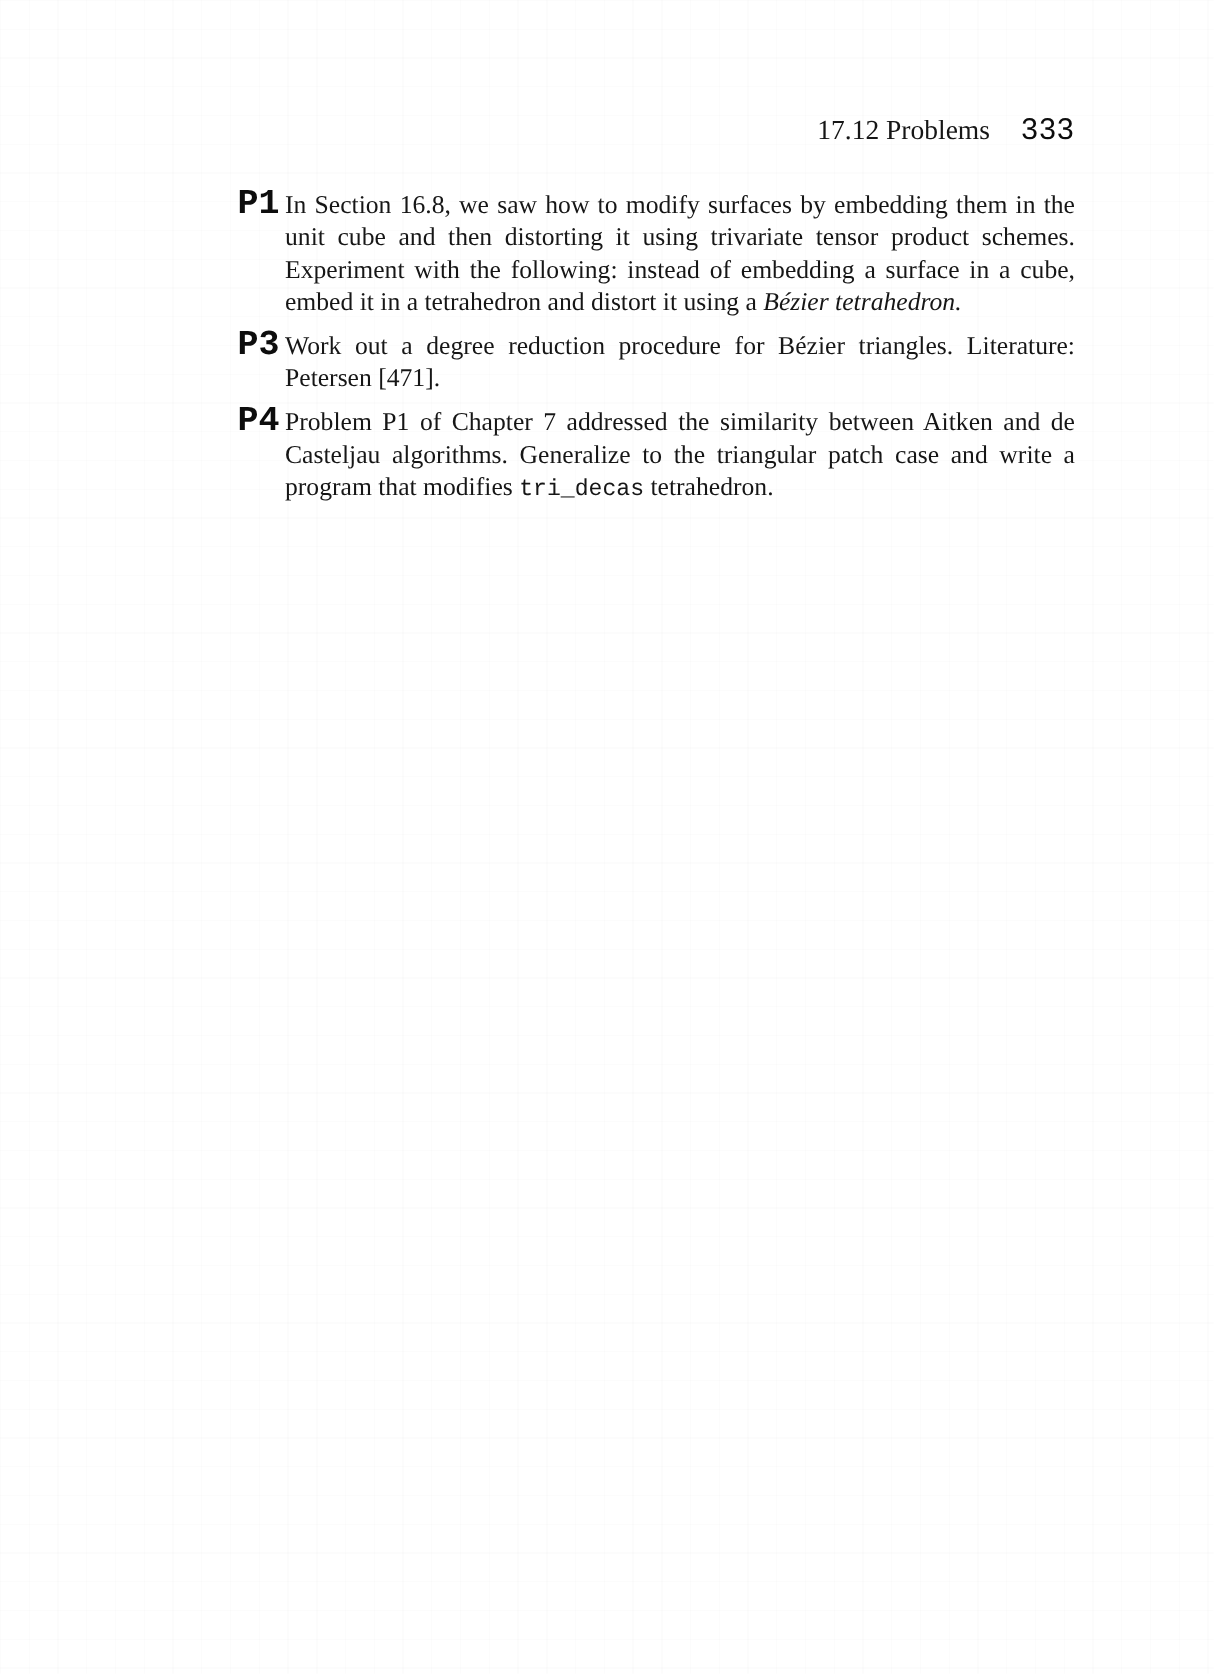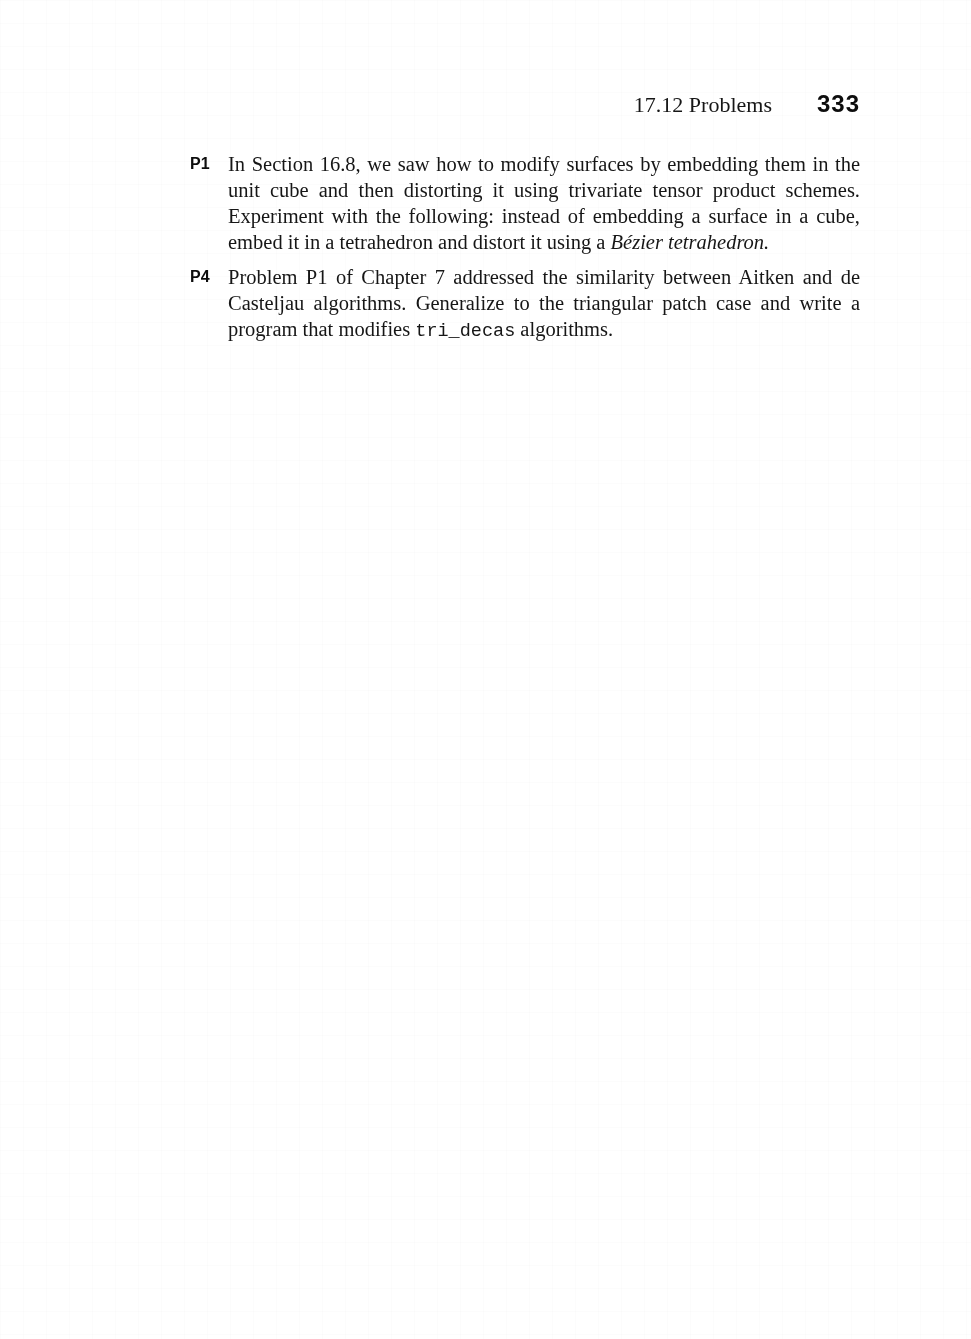--- a/index.html
+++ b/index.html
@@ -28,42 +28,42 @@
     white-space: nowrap;
   }
   .section-title {
     font-family: "Liberation Serif", serif;
     font-size: 22px;
     color: #161616;
   }
   .page-number {
     font-family: "Liberation Sans", sans-serif;
     font-size: 24px;
-    font-weight: 700;
+    font-weight: 400;
     letter-spacing: 1px;
-    margin-left: 45px;
+    margin-left: 25px;
     color: #0d0d0d;
   }
   .problems {
     position: absolute;
     top: 151px;
     left: 190px;
     width: 670px;
   }
   .problem {
     display: flex;
     align-items: flex-start;
     margin-bottom: 9px;
   }
   .plabel {
     flex: 0 0 38px;
     width: 38px;
-    font-family: Liberation Sans, sans-serif;
+    font-family: Liberation Mono, monospace;
     font-weight: 700;
-    font-size: 16px;
+    font-size: 28px;
     line-height: 26px;
     color: #0d0d0d;
   }
   .pbody {
     flex: 1 1 auto;
     font-family: "Liberation Serif", serif;
     font-size: 20.5px;
     line-height: 26px;
     text-align: justify;
     color: #161616;
@@ -84,19 +84,23 @@
     <span class="section-title">17.12  Problems</span>
     <span class="page-number">333</span>
   </div>
   <div class="problems" id="problems">
   <div class="problem">
     <span class="plabel">P1</span>
     <span class="pbody"><span class="seg-normal">In Section 16.8, we saw how to modify surfaces by embedding them in the unit cube and then distorting it using trivariate tensor product schemes. Experiment with the following: instead of embedding a surface in a cube, embed it in a tetrahedron and distort it using a </span><span class="seg-italic">Bézier tetrahedron.</span></span>
   </div>
 
 
+  <div class="problem">
+    <span class="plabel">P3</span>
+    <span class="pbody"><span class="seg-normal">Work out a degree reduction procedure for Bézier triangles. Literature: Petersen [471].</span></span>
+  </div>
 
   <div class="problem">
     <span class="plabel">P4</span>
-    <span class="pbody"><span class="seg-normal">Problem P1 of Chapter 7 addressed the similarity between Aitken and de Casteljau algorithms. Generalize to the triangular patch case and write a program that modifies </span><span class="seg-mono">tri_decas</span><span class="seg-normal"> algorithms.</span></span>
+    <span class="pbody"><span class="seg-normal">Problem P1 of Chapter 7 addressed the similarity between Aitken and de Casteljau algorithms. Generalize to the triangular patch case and write a program that modifies </span><span class="seg-mono">tri_decas</span><span class="seg-normal"> tetrahedron.</span></span>
   </div>
 </div>
 </div>
 
 </body></html>

